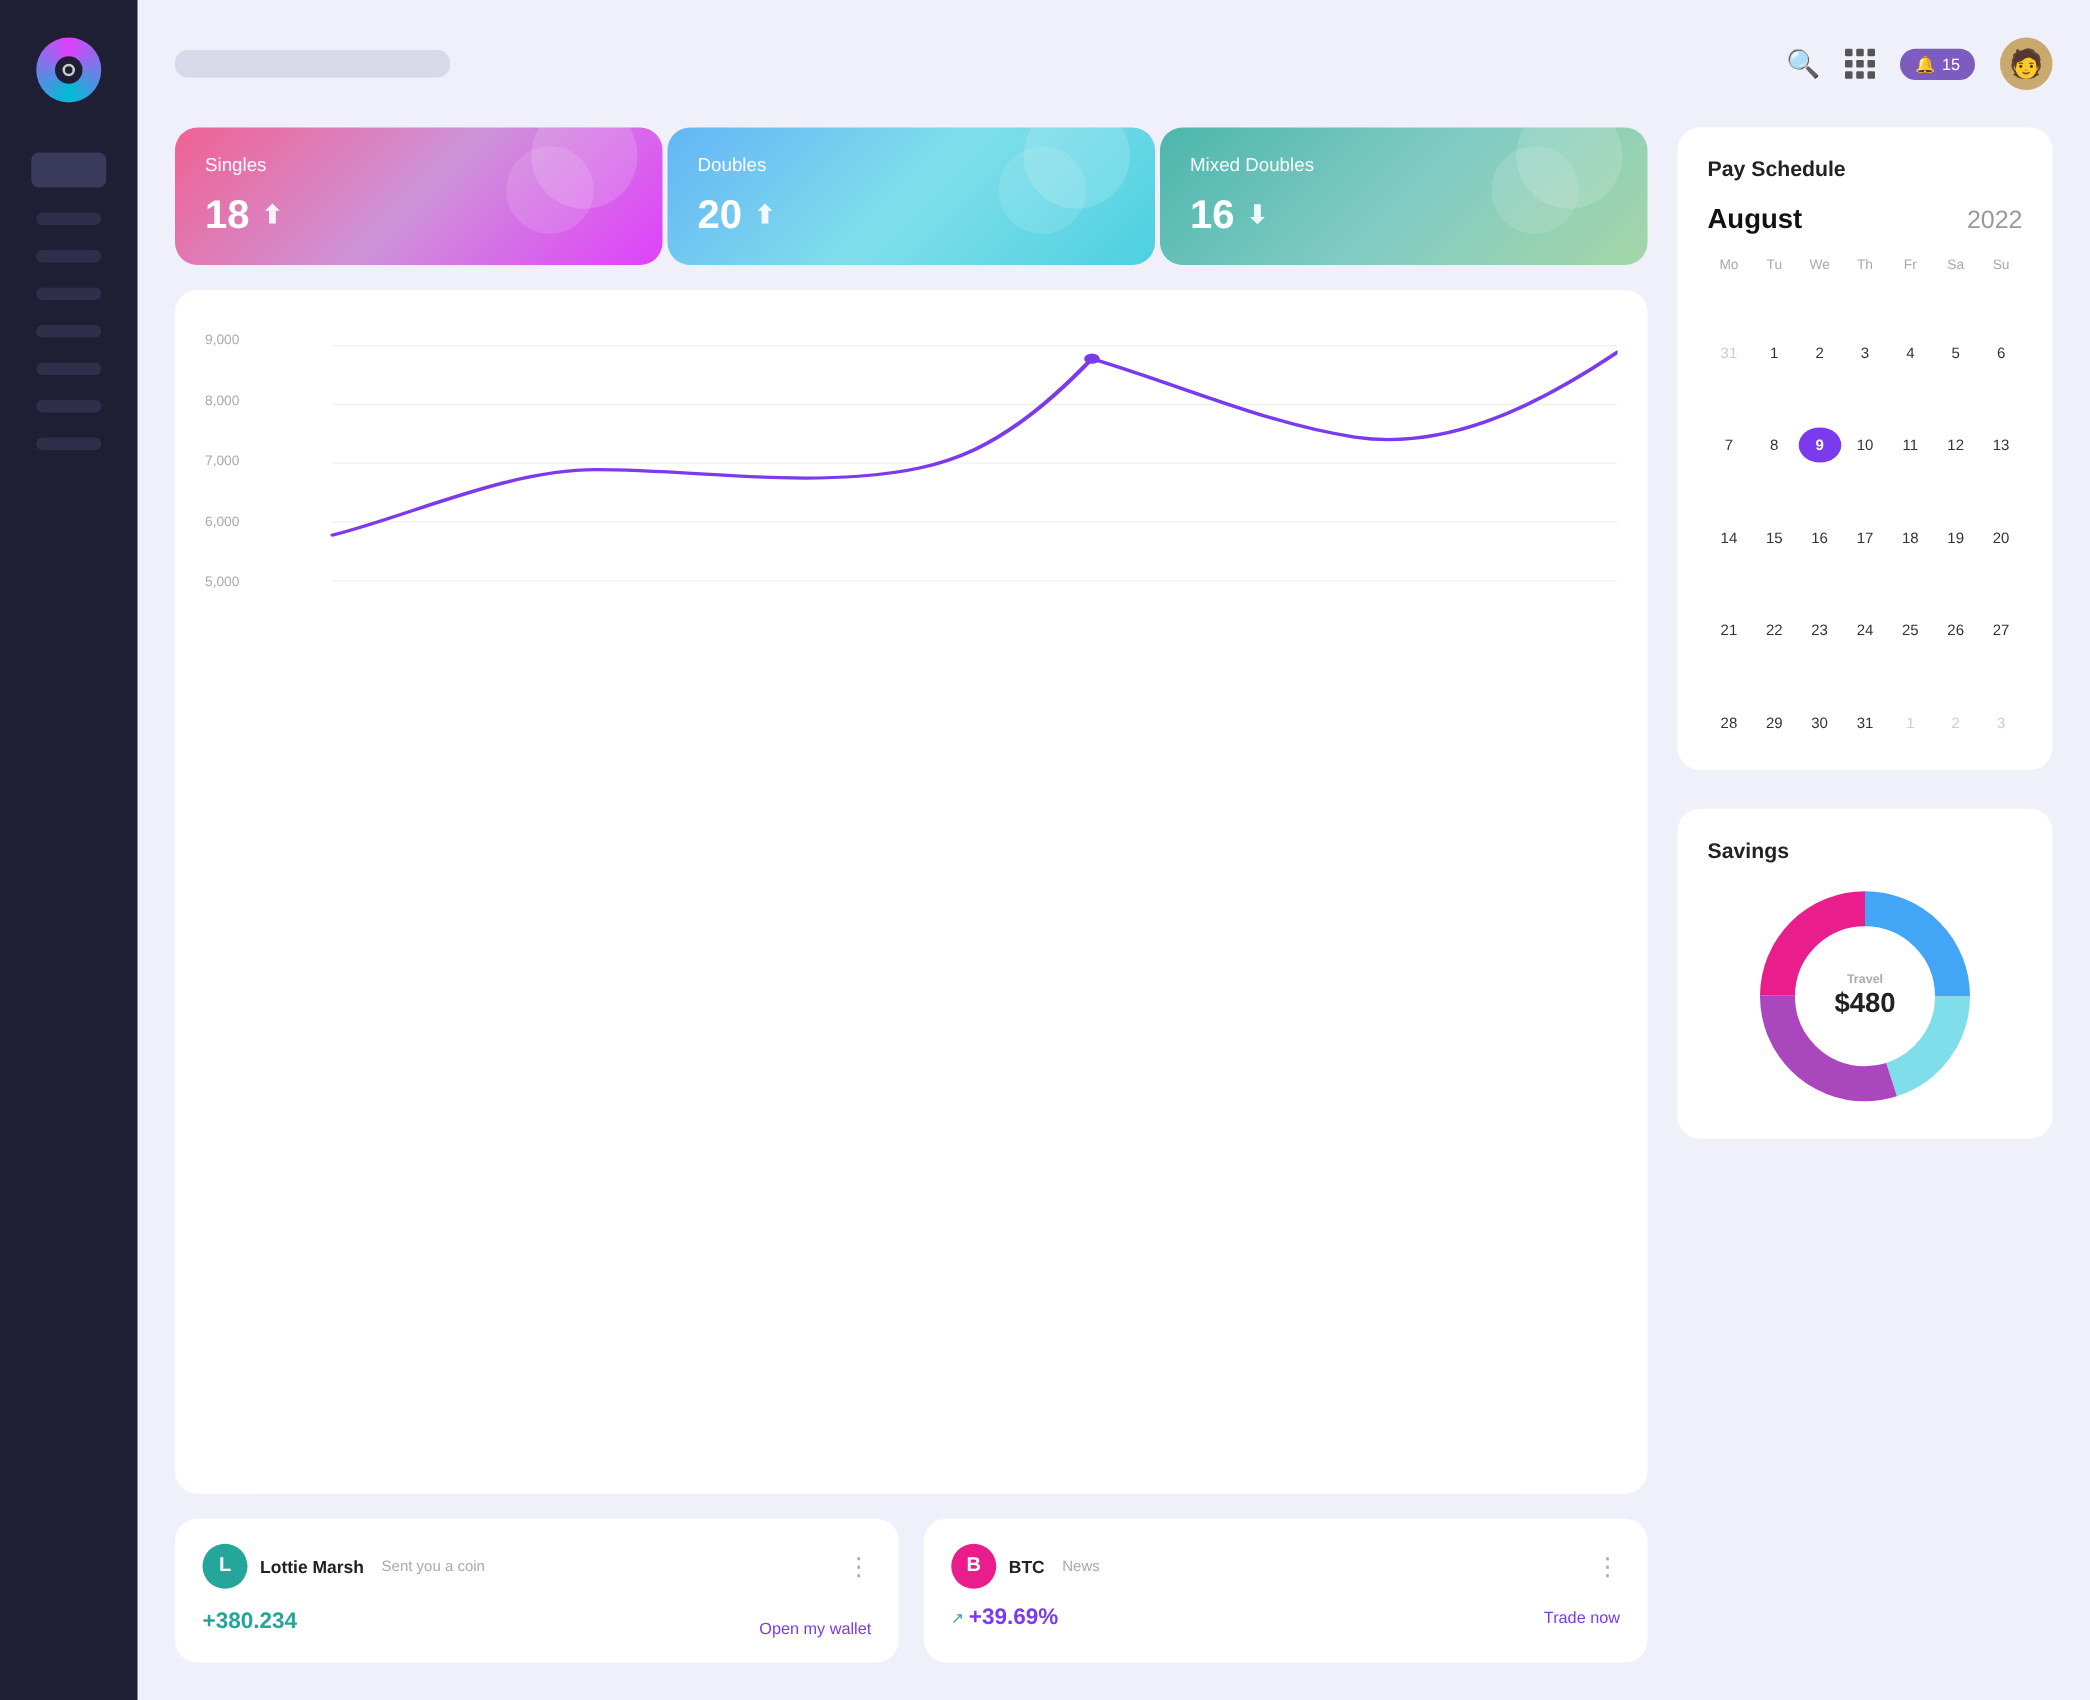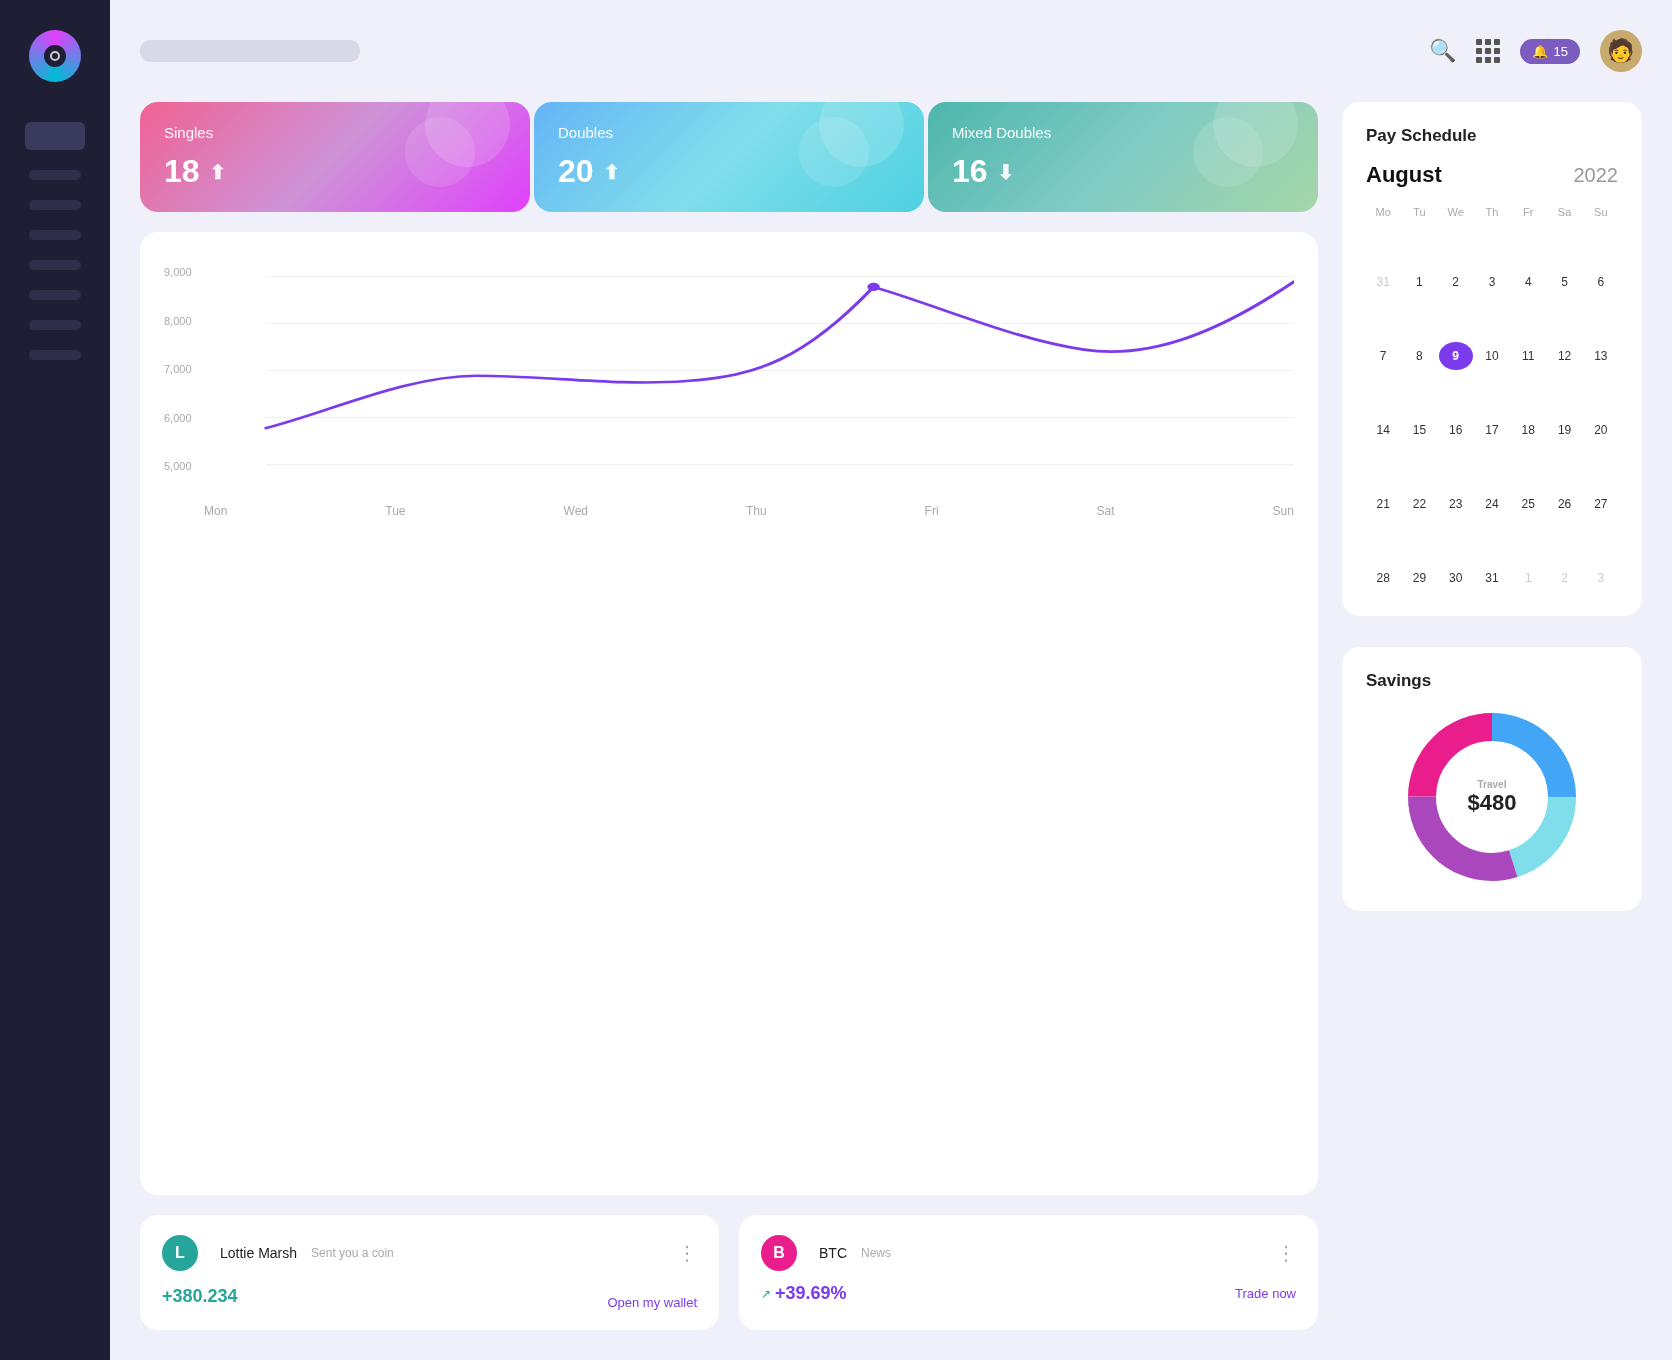--- a/index.html
+++ b/index.html
@@ -309,23 +309,22 @@
     }
     .avatar-green { background: #26a69a; }
     .avatar-pink { background: #e91e8c; }
     .transaction-info {
       display: flex;
       align-items: center;
       gap: 10px;
     }
     .transaction-name {
       font-size: 14px;
-      font-weight: 400;
+      font-weight: 700;
       color: #222;
-      margin-left: 12px;
     }
     .transaction-desc {
       font-size: 12px;
       color: #aaa;
       margin-left: 4px;
     }
     .transaction-more {
       font-size: 20px;
       color: #aaa;
       cursor: pointer;
@@ -565,29 +564,20 @@
             <line x1="40" y1="100" x2="700" y2="100" stroke="#f0f0f0" stroke-width="1"></line>
             <line x1="40" y1="145" x2="700" y2="145" stroke="#f0f0f0" stroke-width="1"></line>
             <line x1="40" y1="190" x2="700" y2="190" stroke="#f0f0f0" stroke-width="1"></line>
 
             <path d="M40,155 C80,140 130,105 175,105 C220,105 265,115 310,110 C355,105 385,90 430,20 C475,40 520,70 565,80 C610,90 655,60 700,15" fill="none" stroke="#7c3aed" stroke-width="2.5" stroke-linecap="round"></path>
 
             <circle cx="430" cy="20" r="4" fill="#7c3aed"></circle>
           </svg>
         </div>
 
-        <div class="chart-x-labels">
-          <span>Mon</span>
-          <span>Tue</span>
-          <span>Wed</span>
-          <span>Thu</span>
-          <span>Fri</span>
-          <span>Sat</span>
-          <span>Sun</span>
-        </div>
       </div>
 
       <div class="transaction-row">
 
         <div class="transaction-card">
           <div class="transaction-header">
             <div class="transaction-info">
               <div class="transaction-avatar avatar-green">L</div>
               <span class="transaction-name">Lottie Marsh</span>
               <span class="transaction-desc">Sent you a coin</span>

